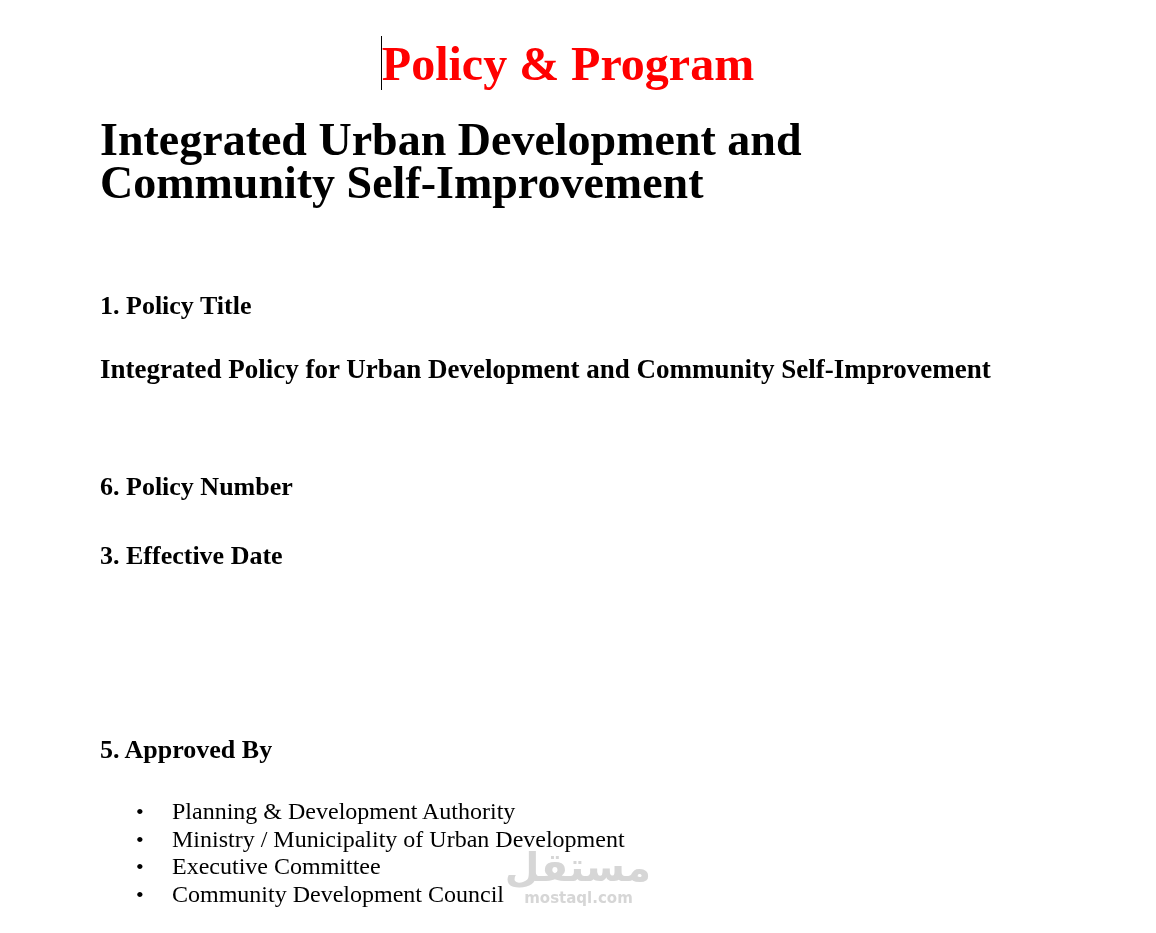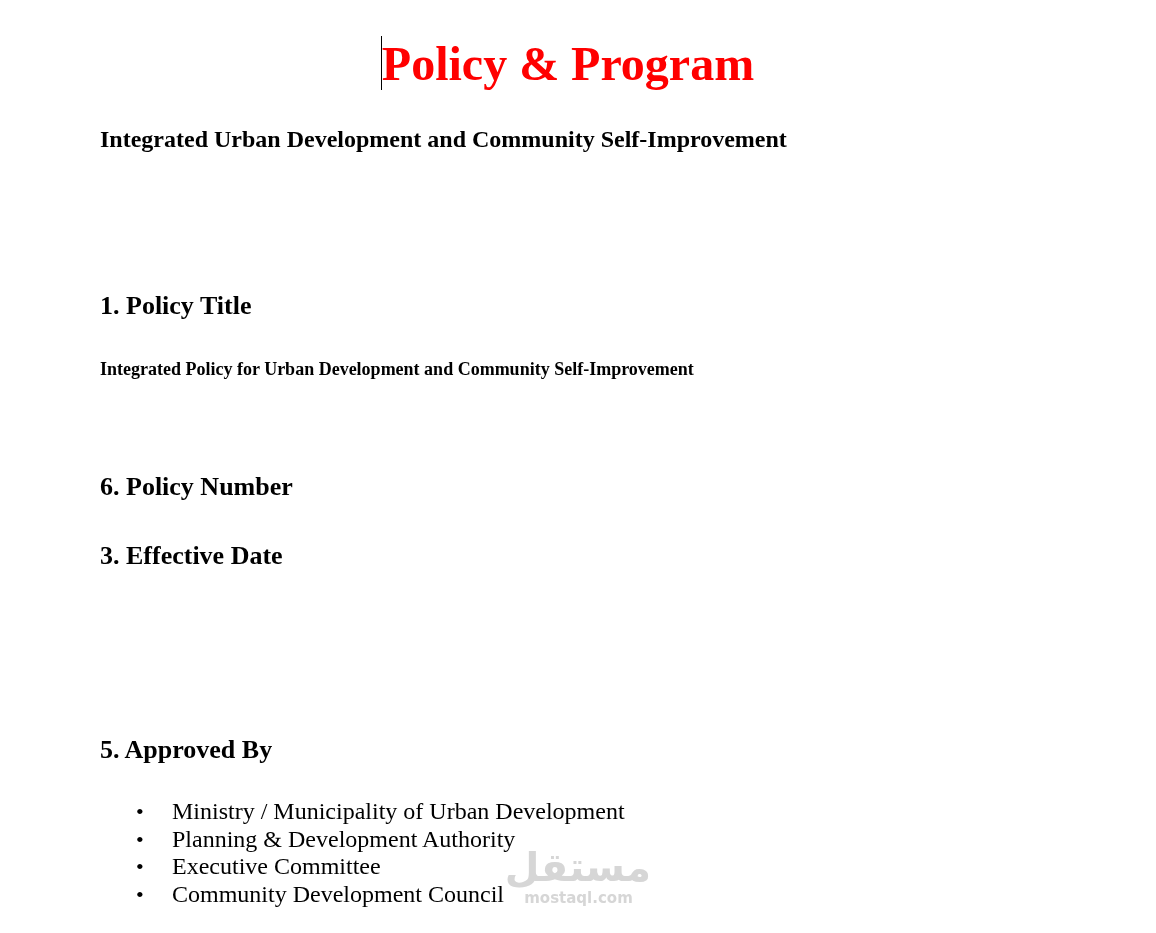--- a/index.html
+++ b/index.html
@@ -3,23 +3,23 @@
 <meta charset="utf-8">
 <style>
   html, body { margin:0; padding:0; background:#ffffff; }
   body { width:1156px; height:933px; position:relative; overflow:hidden;
          font-family:"Liberation Serif", "DejaVu Serif", serif; color:#000; }
   .page { position:absolute; left:0; top:0; width:998px; height:933px; }
   .title { position:absolute; top:34px; left:0; width:1136px; text-align:center;
            font-size:48px; font-weight:bold; color:#ff0000; line-height:60px; }
   .caret { position:absolute; left:381px; top:36px; width:1px; height:54px; background:#000; }
   .subtitle { position:absolute; left:100px; top:118px; width:860px;
-              font-size:24px; font-weight:bold; line-height:43px; }
+              font-size:46px; font-weight:bold; line-height:43px; }
   .h { position:absolute; left:100px; font-size:26px; font-weight:bold; line-height:40px; }
-  .policy-title { position:absolute; left:100px; top:355px; font-size:18px; font-weight:bold; line-height:28px; }
+  .policy-title { position:absolute; left:100px; top:355px; font-size:27px; font-weight:bold; line-height:28px; }
   ul.approvers { position:absolute; left:100px; top:798px; margin:0; padding:0; list-style:none; }
   ul.approvers li { position:relative; font-size:24px; line-height:27.5px; padding-left:72px; }
   ul.approvers li::before { content:"\2022"; position:absolute; left:36px; top:0; font-size:22px; }
   .watermark { position:absolute; left:506px; top:845px; width:145px; height:70px; text-align:center; color:#d6d6d6; }
   .wm-arabic { font-family:"DejaVu Sans", sans-serif; font-size:40px; font-weight:bold; line-height:44px;margin-left:44px; }
   .wm-latin { font-family:"DejaVu Sans", sans-serif; font-size:15px; font-weight:bold; line-height:22px; margin-top:-2px; }
 </style>
 </head>
 <body>
 
@@ -29,22 +29,22 @@
   <div class="subtitle">Integrated Urban Development and Community Self-Improvement</div>
 
   <div class="h" style="top:286px;">1. Policy Title</div>
   <div class="policy-title">Integrated Policy for Urban Development and Community Self-Improvement</div>
 
   <div class="h" style="top:467px;">6. Policy Number</div>
   <div class="h" style="top:536px;">3. Effective Date</div>
   <div class="h" style="top:730px;text-align:center;">5. Approved By</div>
 
   <ul class="approvers">
+    <li>Planning &amp; Development Authority</li>
     <li>Ministry / Municipality of Urban Development</li>
-    <li>Planning &amp; Development Authority</li>
     <li>Executive Committee</li>
     <li>Community Development Council</li>
   </ul>
 
   <div class="watermark">
     <div class="wm-arabic" dir="rtl">مستقل</div>
     <div class="wm-latin">mostaql.com</div>
   </div>
 </div>
 

